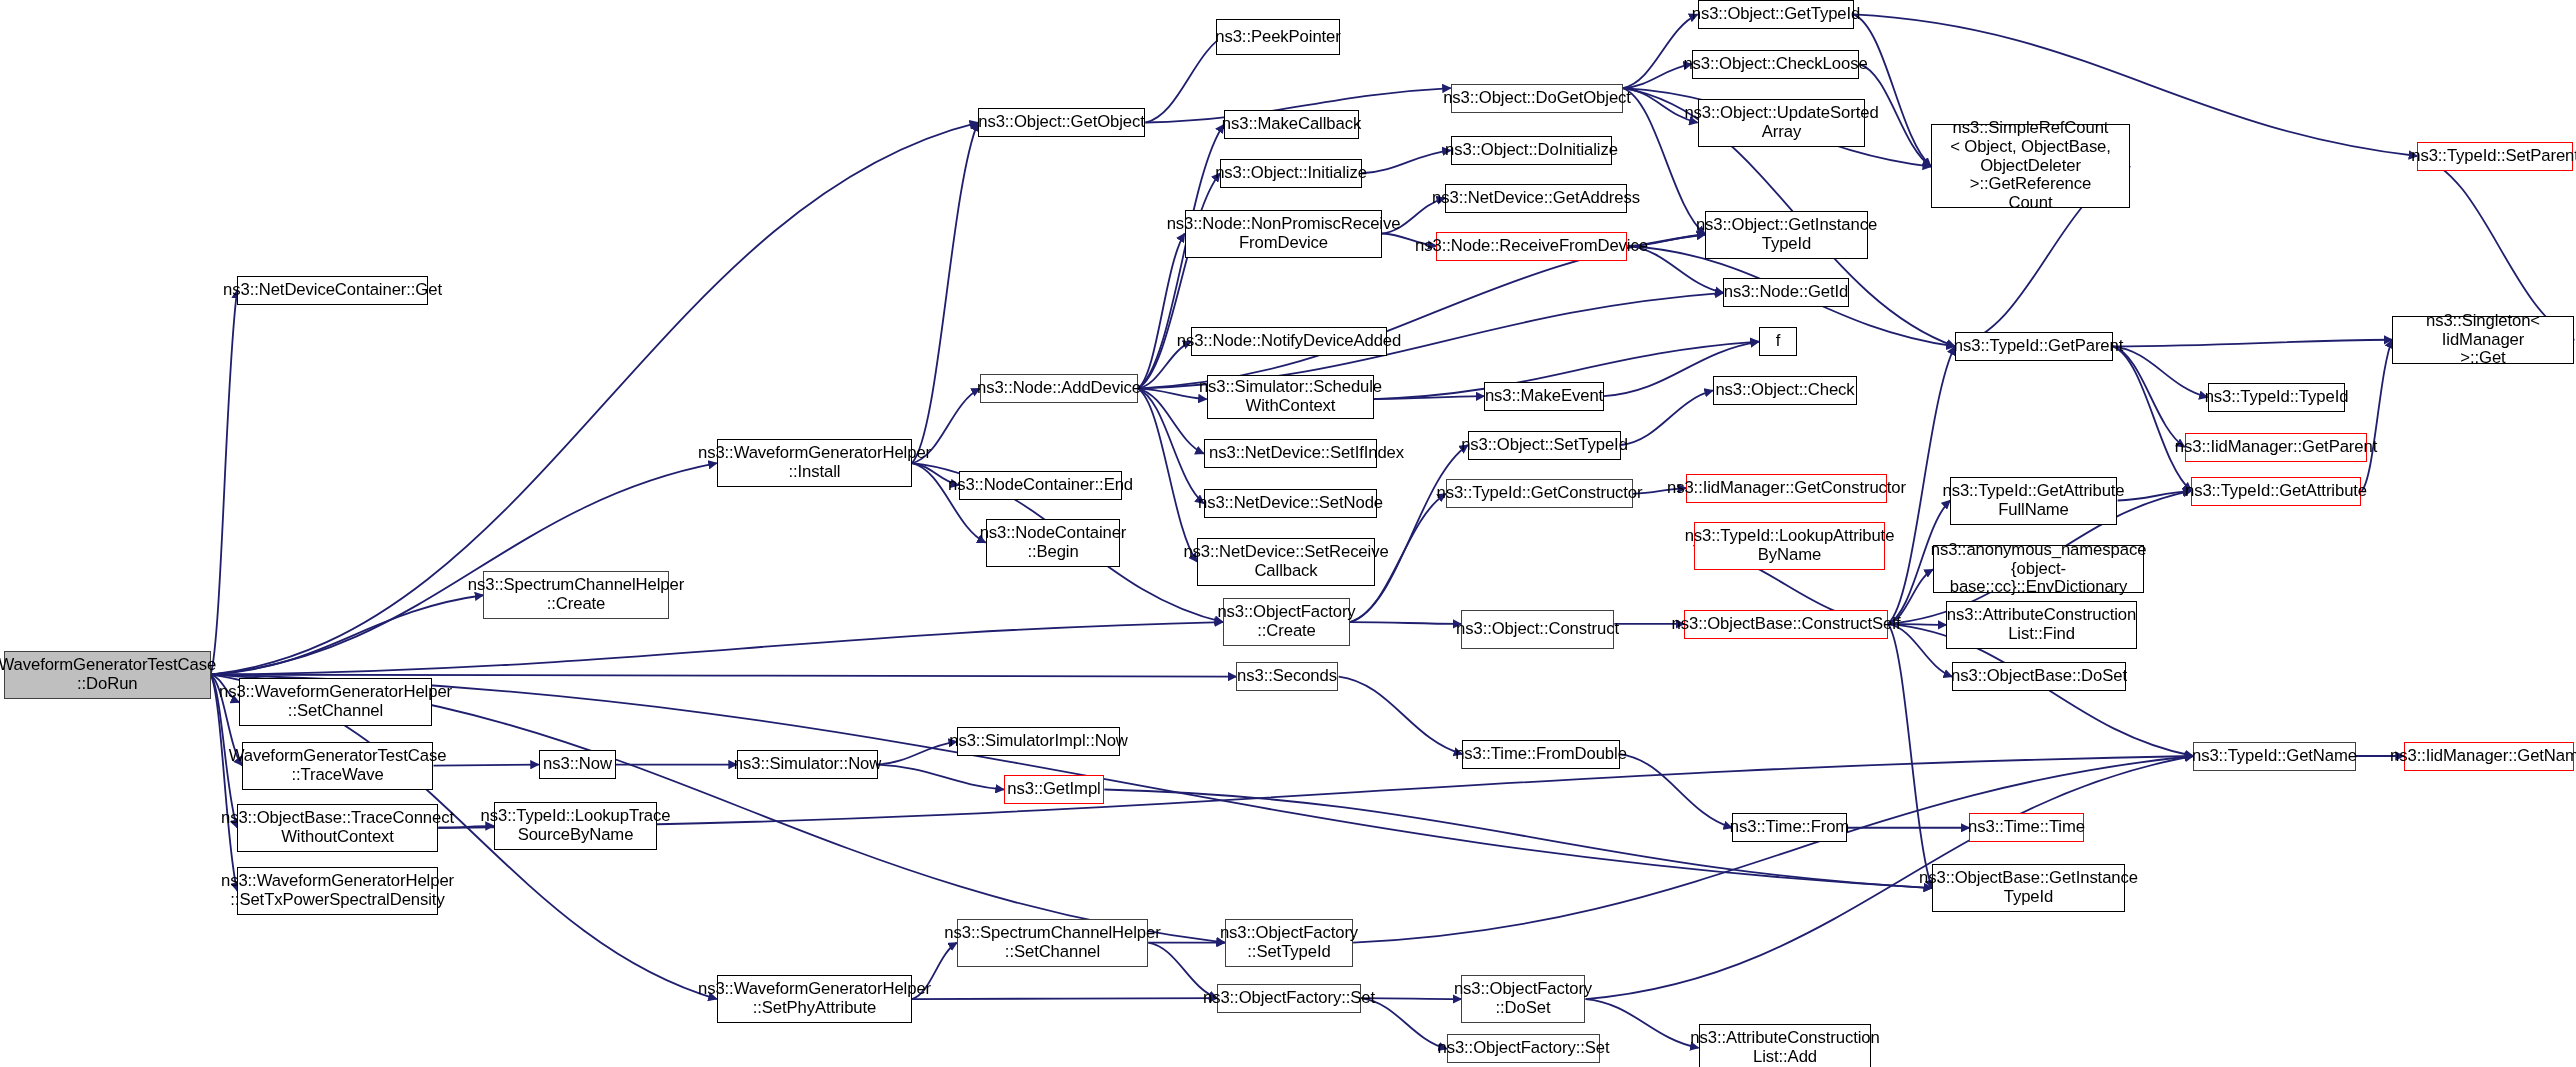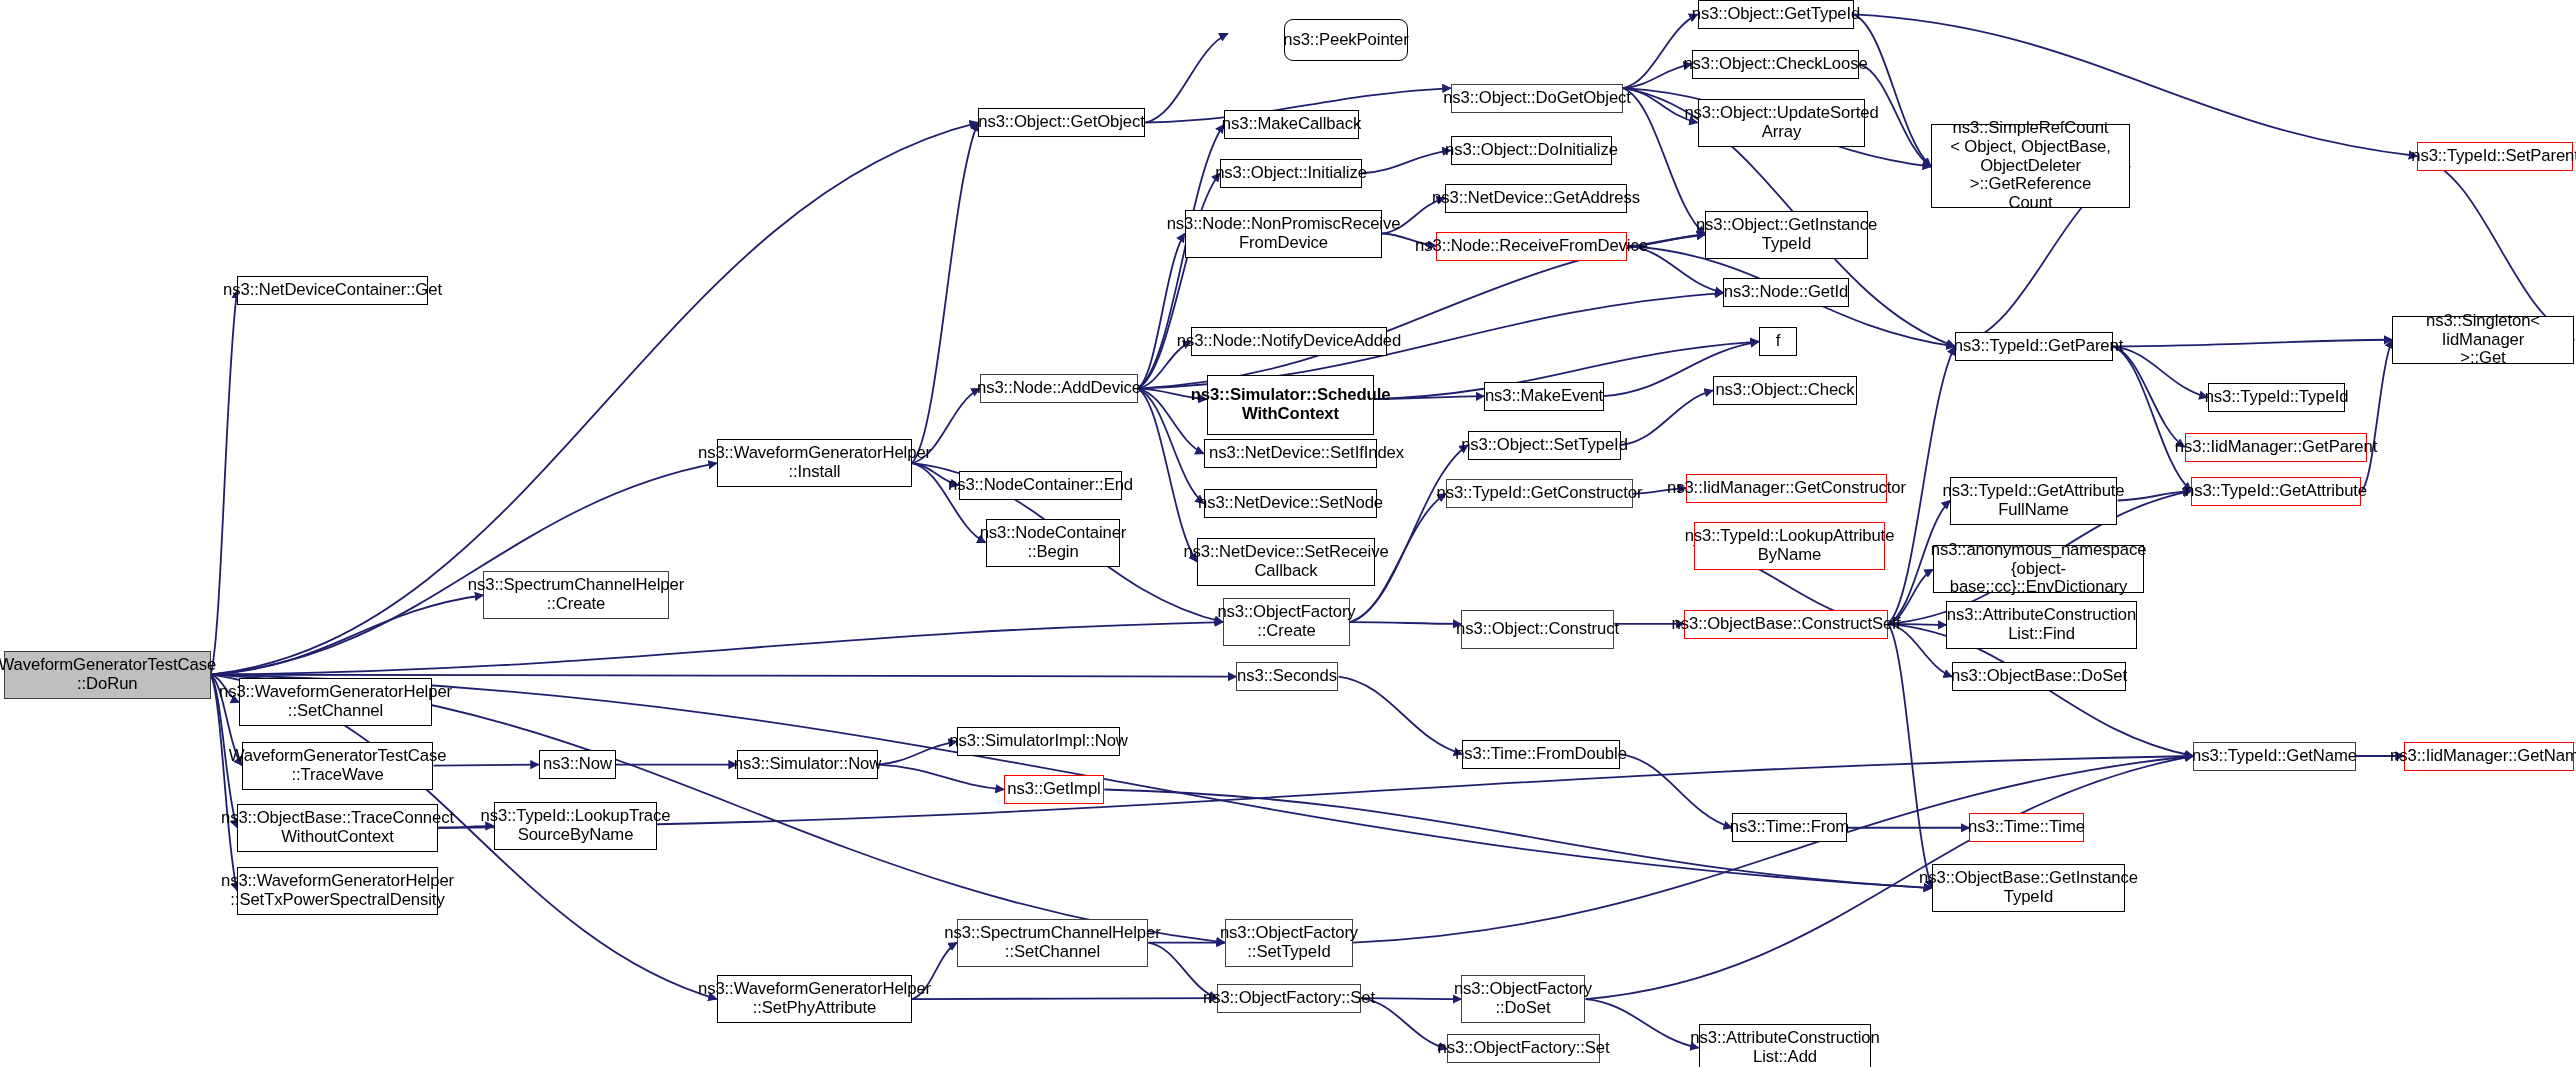--- a/index.html
+++ b/index.html
@@ -164,28 +164,28 @@
 ::SetChannel</div>
       <div class="node" style="left: 717px; top: 975px; width: 195px; height: 48px;">ns3::WaveformGeneratorHelper
 ::SetPhyAttribute</div>
       <div class="node" style="left: 494px; top: 802px; width: 163px; height: 48px;">ns3::TypeId::LookupTrace
 SourceByName</div>
       <div class="node" style="left: 539px; top: 750px; width: 77px; height: 29px;">ns3::Now</div>
       <div class="node" style="left: 737px; top: 750px; width: 141px; height: 29px;">ns3::Simulator::Now</div>
       <div class="node" style="left: 957px; top: 727px; width: 163px; height: 29px;">ns3::SimulatorImpl::Now</div>
       <div class="node red" style="left: 1004px; top: 775px; width: 100px; height: 29px;">ns3::GetImpl</div>
       <div class="node" style="left: 978px; top: 108px; width: 167px; height: 29px;">ns3::Object::GetObject</div>
-      <div class="node" style="left: 1284px; top: 19px; width: 124px; height: 42px; border-radius: 9px;">ns3::PeekPointer</div>
+      <div class="node" style="left: 1216px; top: 19px; width: 124px; height: 36px;">ns3::PeekPointer</div>
       <div class="node" style="left: 1224px; top: 110px; width: 135px; height: 29px;">ns3::MakeCallback</div>
       <div class="node" style="left: 1220px; top: 159px; width: 142px; height: 29px;">ns3::Object::Initialize</div>
       <div class="node" style="left: 1185px; top: 210px; width: 197px; height: 48px;">ns3::Node::NonPromiscReceive
 FromDevice</div>
       <div class="node" style="left: 1191px; top: 327px; width: 196px; height: 29px;">ns3::Node::NotifyDeviceAdded</div>
       <div class="node thick" style="left: 980px; top: 374px; width: 158px; height: 29px;">ns3::Node::AddDevice</div>
-      <div class="node" style="left: 1207px; top: 375px; width: 167px; height: 60px; font-weight: bold;">ns3::Simulator::Schedule
+      <div class="node" style="left: 1207px; top: 375px; width: 167px; height: 44px;">ns3::Simulator::Schedule
 WithContext</div>
       <div class="node" style="left: 1204px; top: 439px; width: 173px; height: 29px; padding-left: 35px;">ns3::NetDevice::SetIfIndex</div>
       <div class="node" style="left: 1204px; top: 489px; width: 173px; height: 29px;">ns3::NetDevice::SetNode</div>
       <div class="node" style="left: 1197px; top: 538px; width: 178px; height: 48px;">ns3::NetDevice::SetReceive
 Callback</div>
       <div class="node thick" style="left: 1223px; top: 598px; width: 127px; height: 48px;">ns3::ObjectFactory
 ::Create</div>
       <div class="node thick" style="left: 1236px; top: 662px; width: 102px; height: 29px;">ns3::Seconds</div>
       <div class="node thick" style="left: 1225px; top: 919px; width: 128px; height: 48px;">ns3::ObjectFactory
 ::SetTypeId</div>

